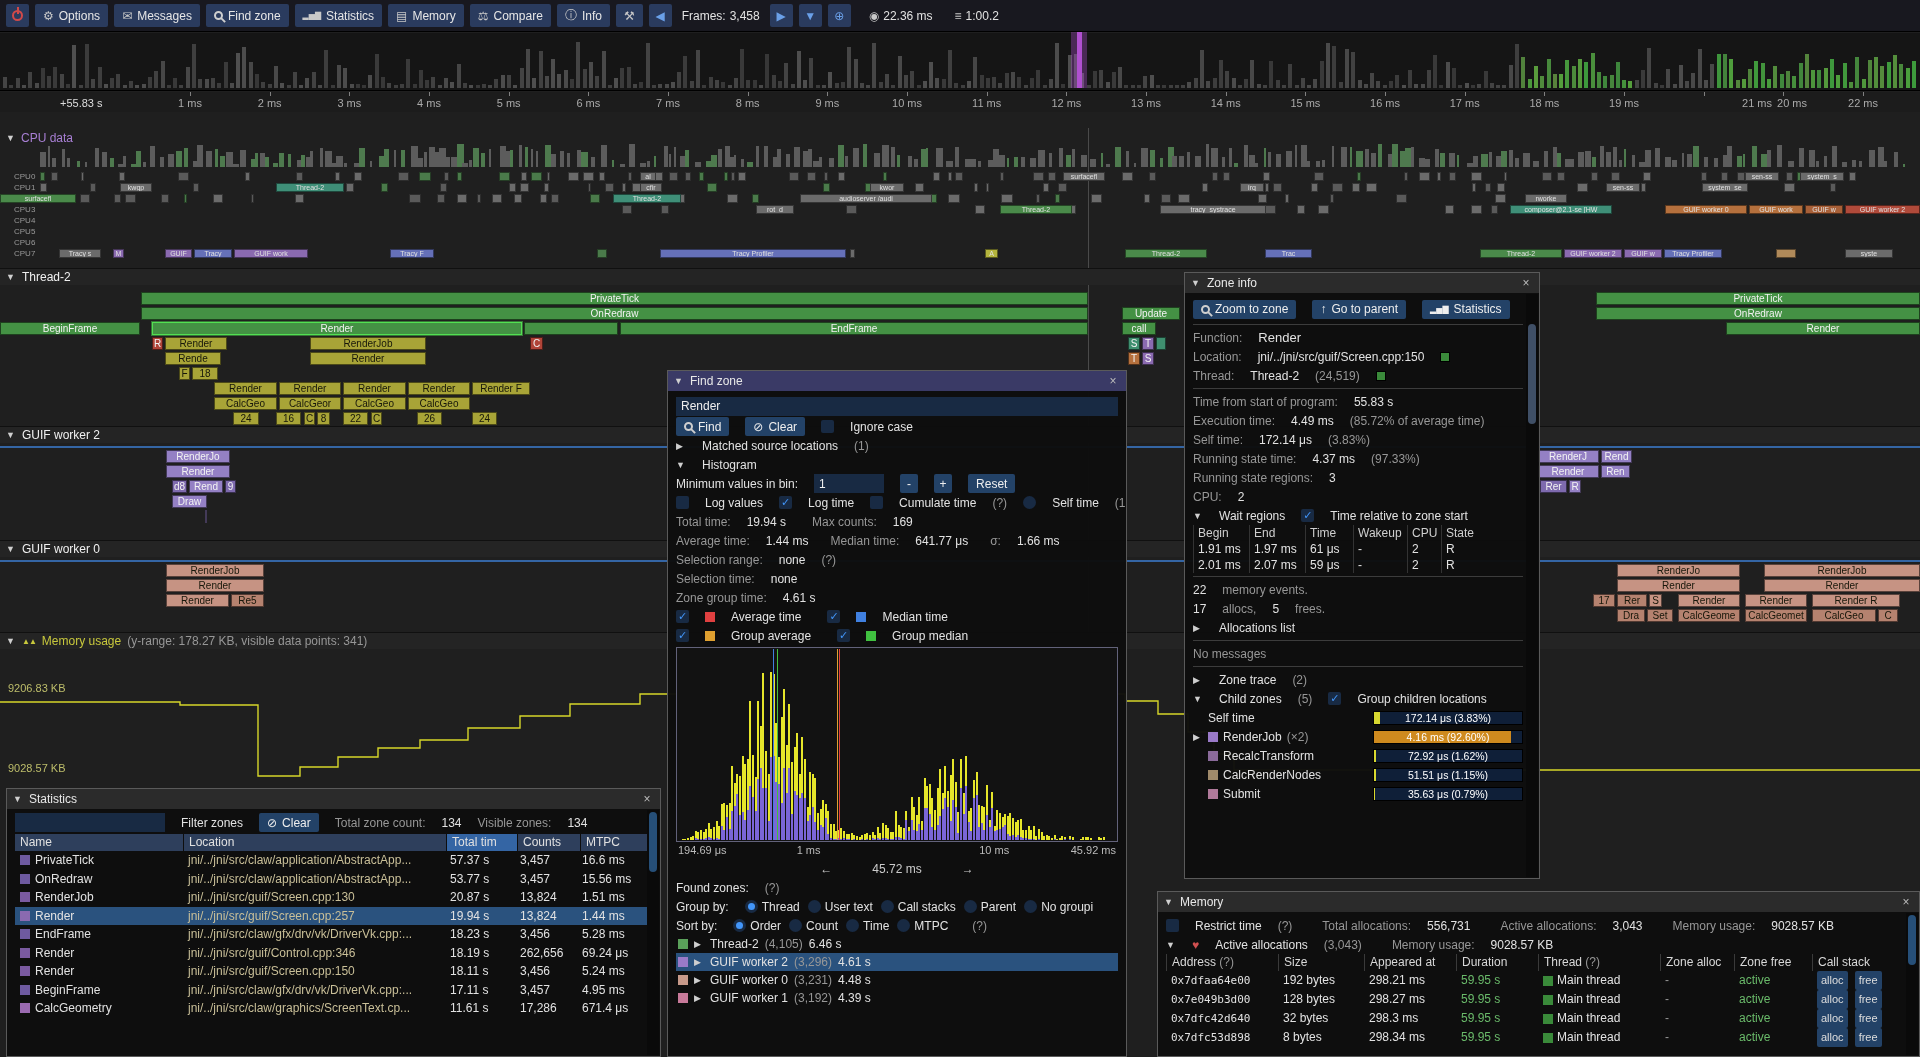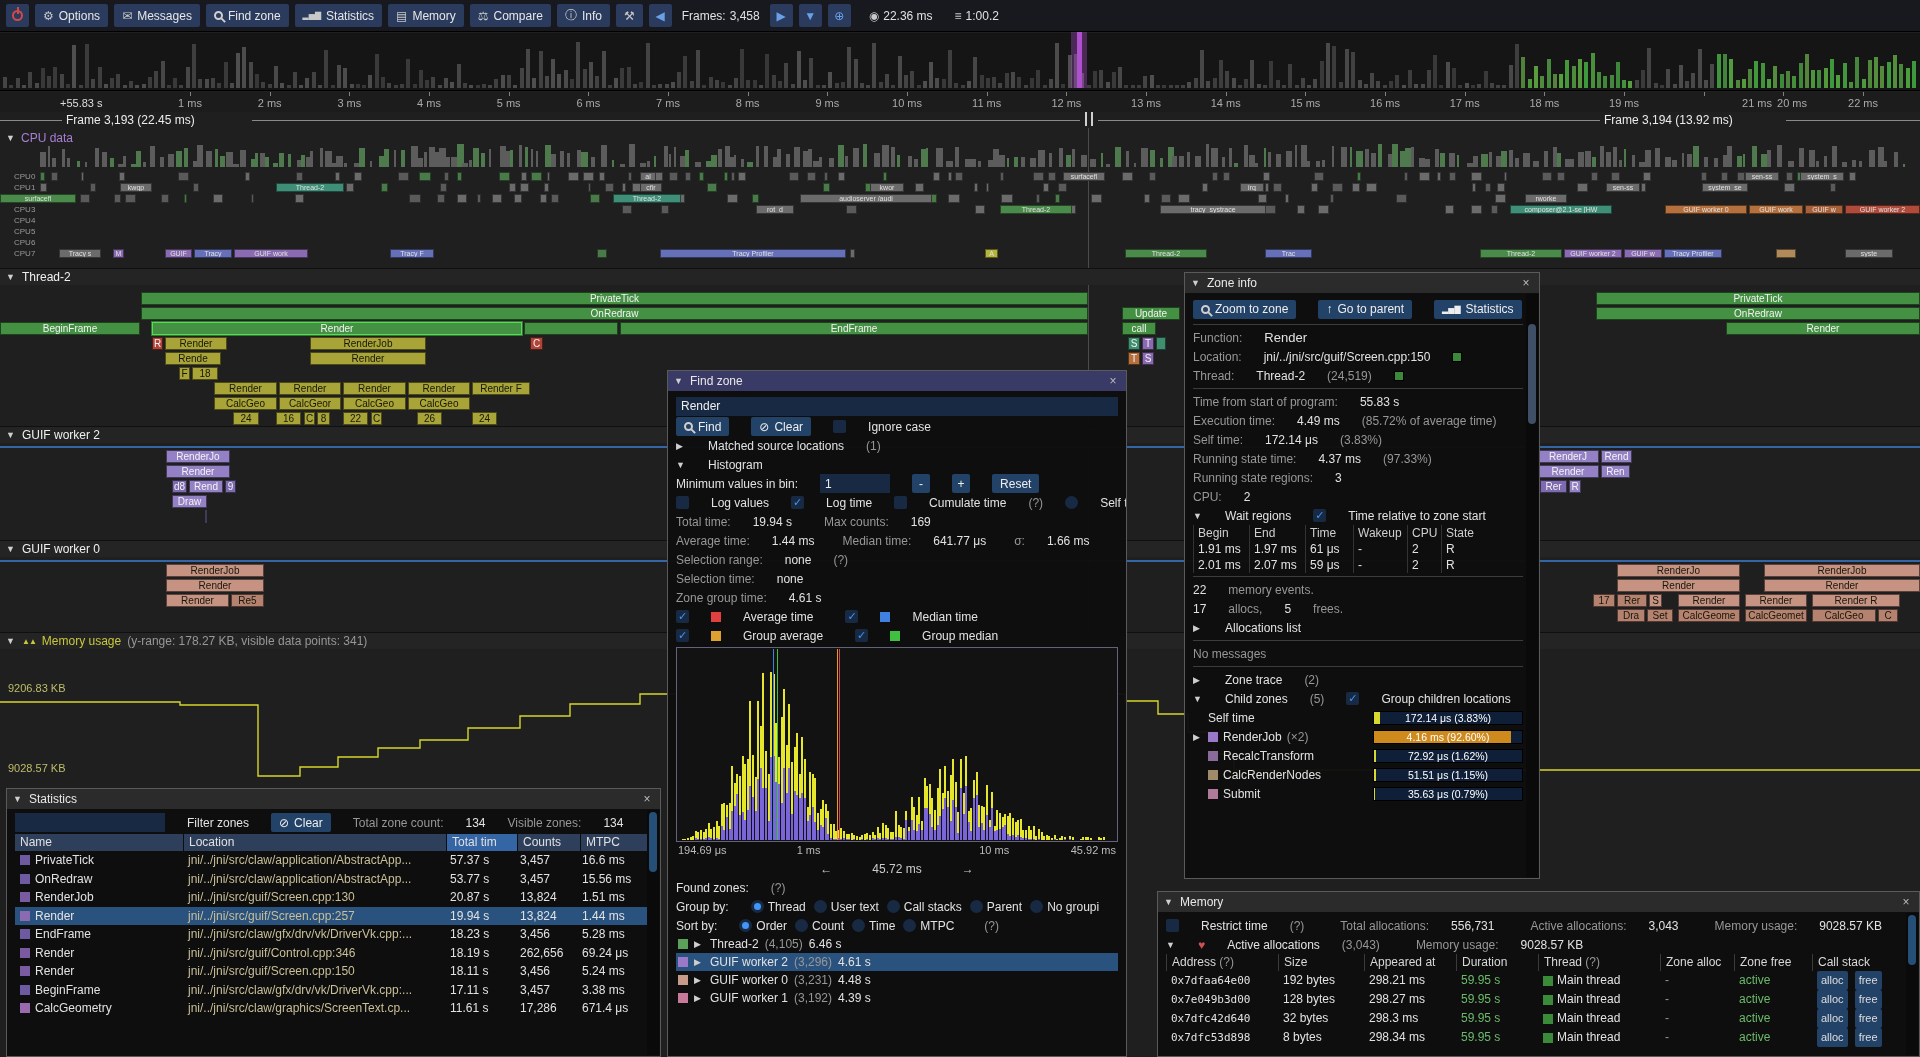--- a/index.html
+++ b/index.html
@@ -57,21 +57,21 @@
 .zone.sel{border:1px solid #52e052;box-shadow:0 0 0 1px rgba(82,224,82,.45)}
 
 #memsvg{position:absolute;left:0;top:650px;z-index:0}
 .memlbl{position:absolute;left:8px;font-size:11px;color:#bdbd6a;z-index:1}
 
 .win{position:absolute;background:rgba(13,13,13,.97);border:1px solid #5a5a5a;overflow:hidden;z-index:10}
 .titlebar{height:20px;background:#2b2b2b;display:flex;align-items:center;gap:6px;padding:0 6px;color:#e8e8e8}
 #win-find .titlebar{background:#3a3a66}
 .close{margin-left:auto;color:#bbb;width:14px;text-align:center}
 .wbody{padding:4px 8px;position:relative}
-.row{display:flex;align-items:center;gap:22px;height:19px;white-space:nowrap}
+.row{display:flex;align-items:center;gap:16px;height:19px;white-space:nowrap}
 .btn{display:inline-flex;align-items:center;gap:5px;background:#234267;color:#eee;padding:0 8px;
   border-radius:2px;border:none;font-size:12px;height:19px;white-space:nowrap}
 .btn.sqs{width:18px;padding:0;justify-content:center}
 .input{background:#182a43;color:#eee;border:none;height:19px;padding:0 5px;font-size:12px;
   font-family:"Liberation Sans","DejaVu Sans",sans-serif}
 .cb{width:13px;height:13px;background:#182a43;display:inline-flex;align-items:center;justify-content:center;
   border-radius:2px;color:#4296fa;font-size:11px;font-weight:bold;flex:none}
 .radio{width:13px;height:13px;border-radius:50%;background:#182a43;display:inline-flex;align-items:center;justify-content:center;flex:none}
 .radio.on::after{content:"";width:7px;height:7px;border-radius:50%;background:#4296fa}
 .ritem{display:inline-flex;align-items:center;gap:4px;margin-right:8px}
@@ -530,30 +530,20 @@
         <span class="rtick" style="left: 1624.06px;">19 ms</span>
         <div class="rtm" style="left: 1703.73px;"></div>
         <span class="rtick" style="left: 1792px;">20 ms</span>
         <div class="rtm" style="left: 1783.4px;"></div>
         <span class="rtick" style="left: 1757px;">21 ms</span>
         <div class="rtm" style="left: 1863.07px;"></div>
         <span class="rtick" style="left: 1863.07px;">22 ms</span>
       </div>
   </div>
 
-  <div id="framerow">
-    <div class="fl" style="left:0;width:62px"></div>
-    <span class="ftext" style="left:66px">Frame 3,193 (22.45 ms)</span>
-    <div class="fl" style="left:252px;width:828px"></div>
-    <div class="fmark" style="left:1085px"></div>
-    <div class="fmark" style="left:1091px"></div>
-    <div class="fl" style="left:1098px;width:502px"></div>
-    <span class="ftext" style="left:1604px">Frame 3,194 (13.92 ms)</span>
-    <div class="fl" style="left:1786px;width:134px"></div>
-  </div>
   <div id="fdiv"></div>
 
   <div id="cpu-label">
     <span class="arr">▼</span>
     <span>CPU data</span>
   </div>
   <div id="cpuband">
       <div style="position: absolute; bottom: 1px; left: 40px; width: 5.64819px; height: 14.5249px; background: rgb(92, 92, 92);"></div>
       <div style="position: absolute; bottom: 1px; left: 47.7389px; width: 2.60352px; height: 20.7208px; background: rgb(92, 92, 92);"></div>
       <div style="position: absolute; bottom: 1px; left: 52.101px; width: 4.04445px; height: 9.0565px; background: rgb(92, 92, 92);"></div>
@@ -1217,21 +1207,21 @@
             <div class="cell">5.24 ms</div>
           </div>
           <div class="trow">
             <div class="cell">
               <span class="sw" style="background: rgb(110, 90, 160);"></span>
               <span>BeginFrame</span>
             </div>
             <div class="cell loc">jni/../jni/src/claw/gfx/drv/vk/DriverVk.cpp:...</div>
             <div class="cell">17.11 s</div>
             <div class="cell">3,457</div>
-            <div class="cell">3.38 ms</div>
+            <div class="cell">4.95 ms</div>
           </div>
           <div class="trow">
             <div class="cell">
               <span class="sw" style="background: rgb(154, 106, 176);"></span>
               <span>CalcGeometry</span>
             </div>
             <div class="cell loc">jni/../jni/src/claw/graphics/ScreenText.cp...</div>
             <div class="cell">11.61 s</div>
             <div class="cell">17,286</div>
             <div class="cell">671.4 μs</div>

